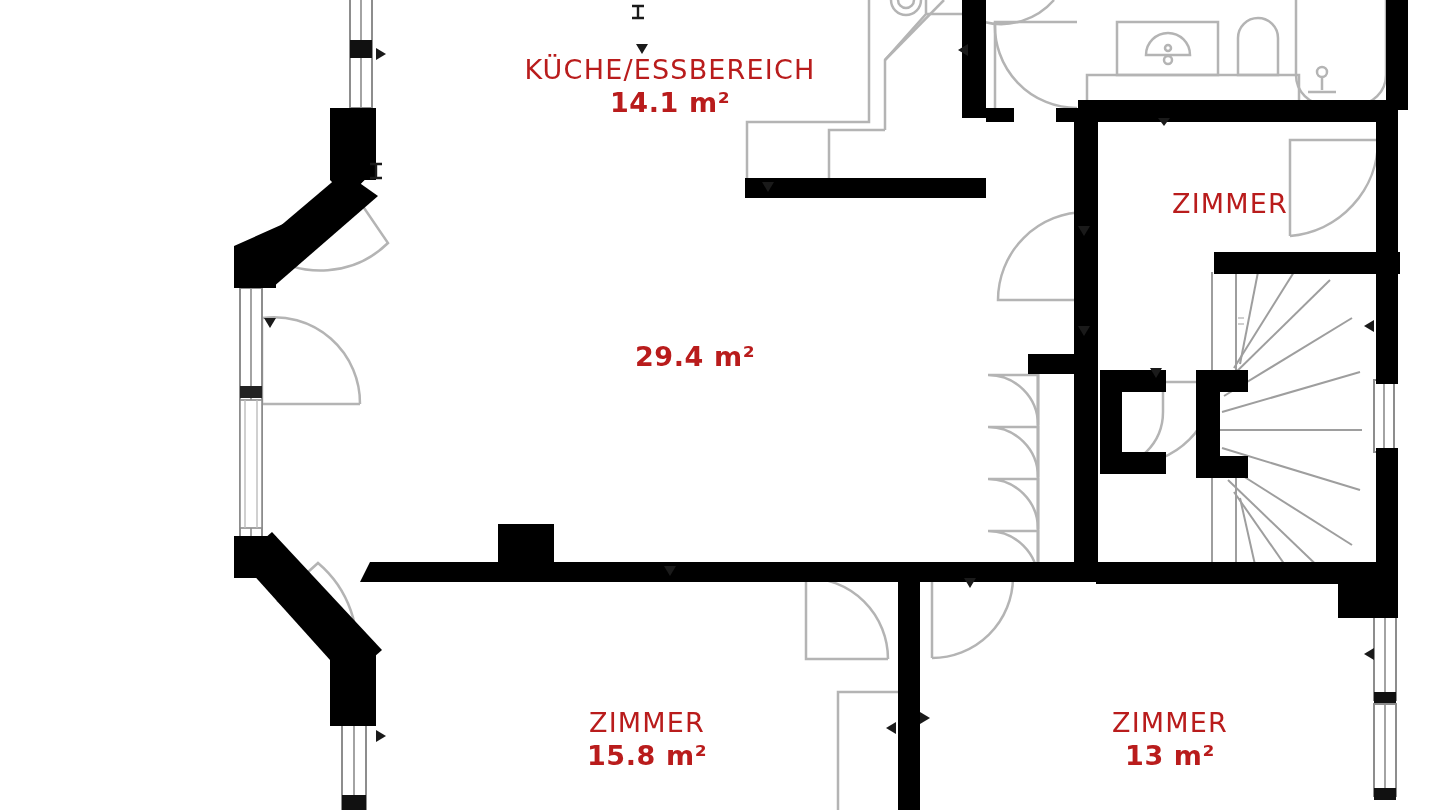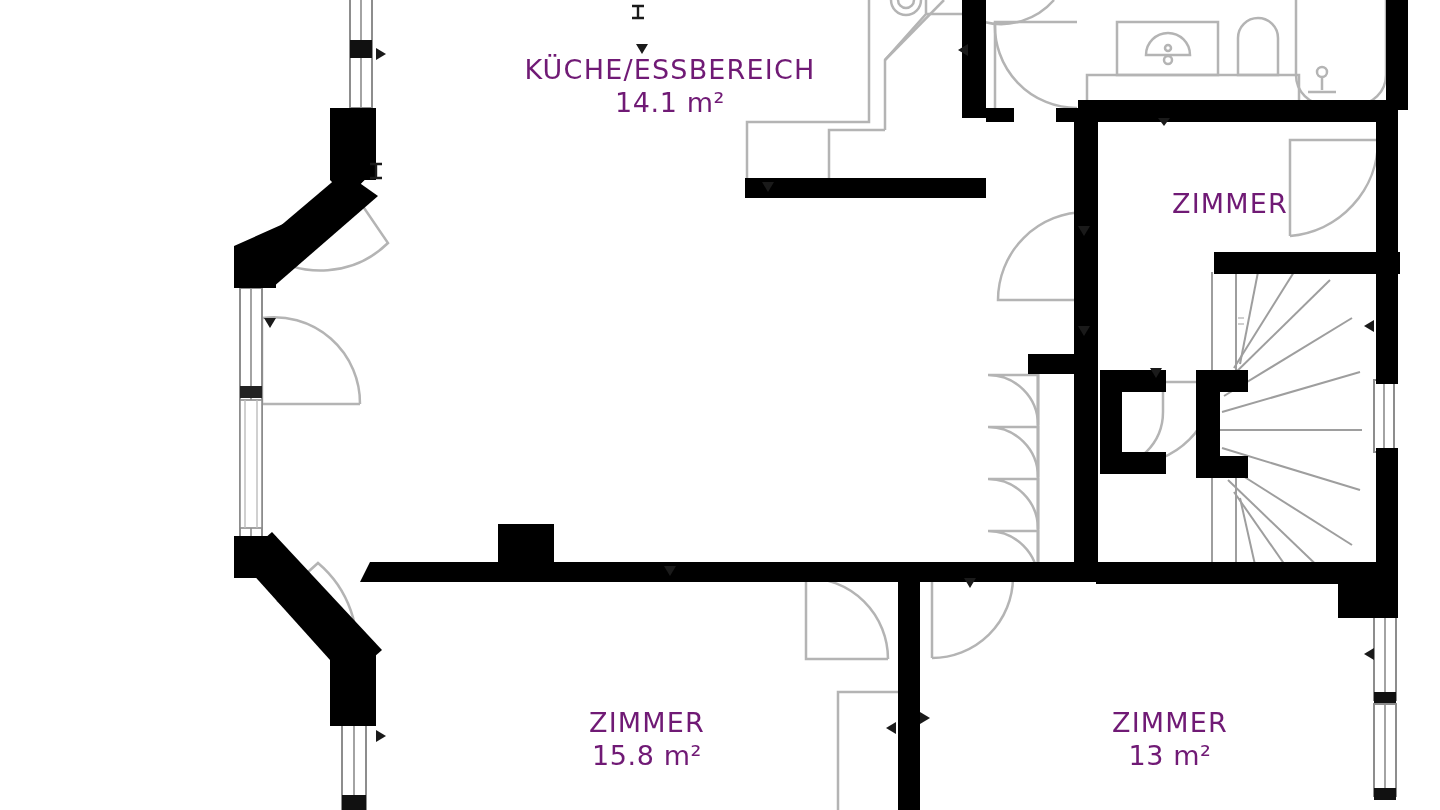--- a/index.html
+++ b/index.html
@@ -23,38 +23,39 @@
     position: absolute;
     top: 0;
     left: 0;
     width: 1440px;
     height: 810px;
     display: block;
   }
   .room-label {
     position: absolute;
     text-align: center;
-    color: #701a75;
+    color: #b91c1c;
     font-family: "DejaVu Sans", "Liberation Sans", sans-serif;
     font-weight: 400;
     letter-spacing: 0.5px;
     line-height: 1.22;
     white-space: nowrap;
     pointer-events: none;
     -webkit-font-smoothing: antialiased;
   }
   .room-label .rl-name {
     display: block;
     font-size: 27px;
     letter-spacing: 1.2px;
   }
   .room-label .rl-area {
     display: block;
     font-size: 27px;
     letter-spacing: 0.6px;
+    font-weight: bold;
   }
   .lbl-kueche  { left: 510px; top: 54px;  width: 320px; }
   .lbl-bad     { left: 1055px; top: -28px; width: 230px; }
   .lbl-eingang { left: 1110px; top: 188px; width: 240px; }
   .lbl-wohn    { left: 545px; top: 341px; width: 300px; }
   .lbl-zimmer1 { left: 512px; top: 707px; width: 270px; }
   .lbl-zimmer2 { left: 1035px; top: 707px; width: 270px; }
 </style>
 </head>
 <body>
@@ -326,20 +327,21 @@
 
   <div class="room-label lbl-bad">
     <span class="rl-area">6.5 m²</span>
   </div>
 
   <div class="room-label lbl-eingang">
     <span class="rl-name">ZIMMER</span>
   </div>
 
   <div class="room-label lbl-wohn">
+    <span class="rl-area">29.4 m²</span>
   </div>
 
   <div class="room-label lbl-zimmer1">
     <span class="rl-name">ZIMMER</span>
     <span class="rl-area">15.8 m²</span>
   </div>
 
   <div class="room-label lbl-zimmer2">
     <span class="rl-name">ZIMMER</span>
     <span class="rl-area">13 m²</span>

